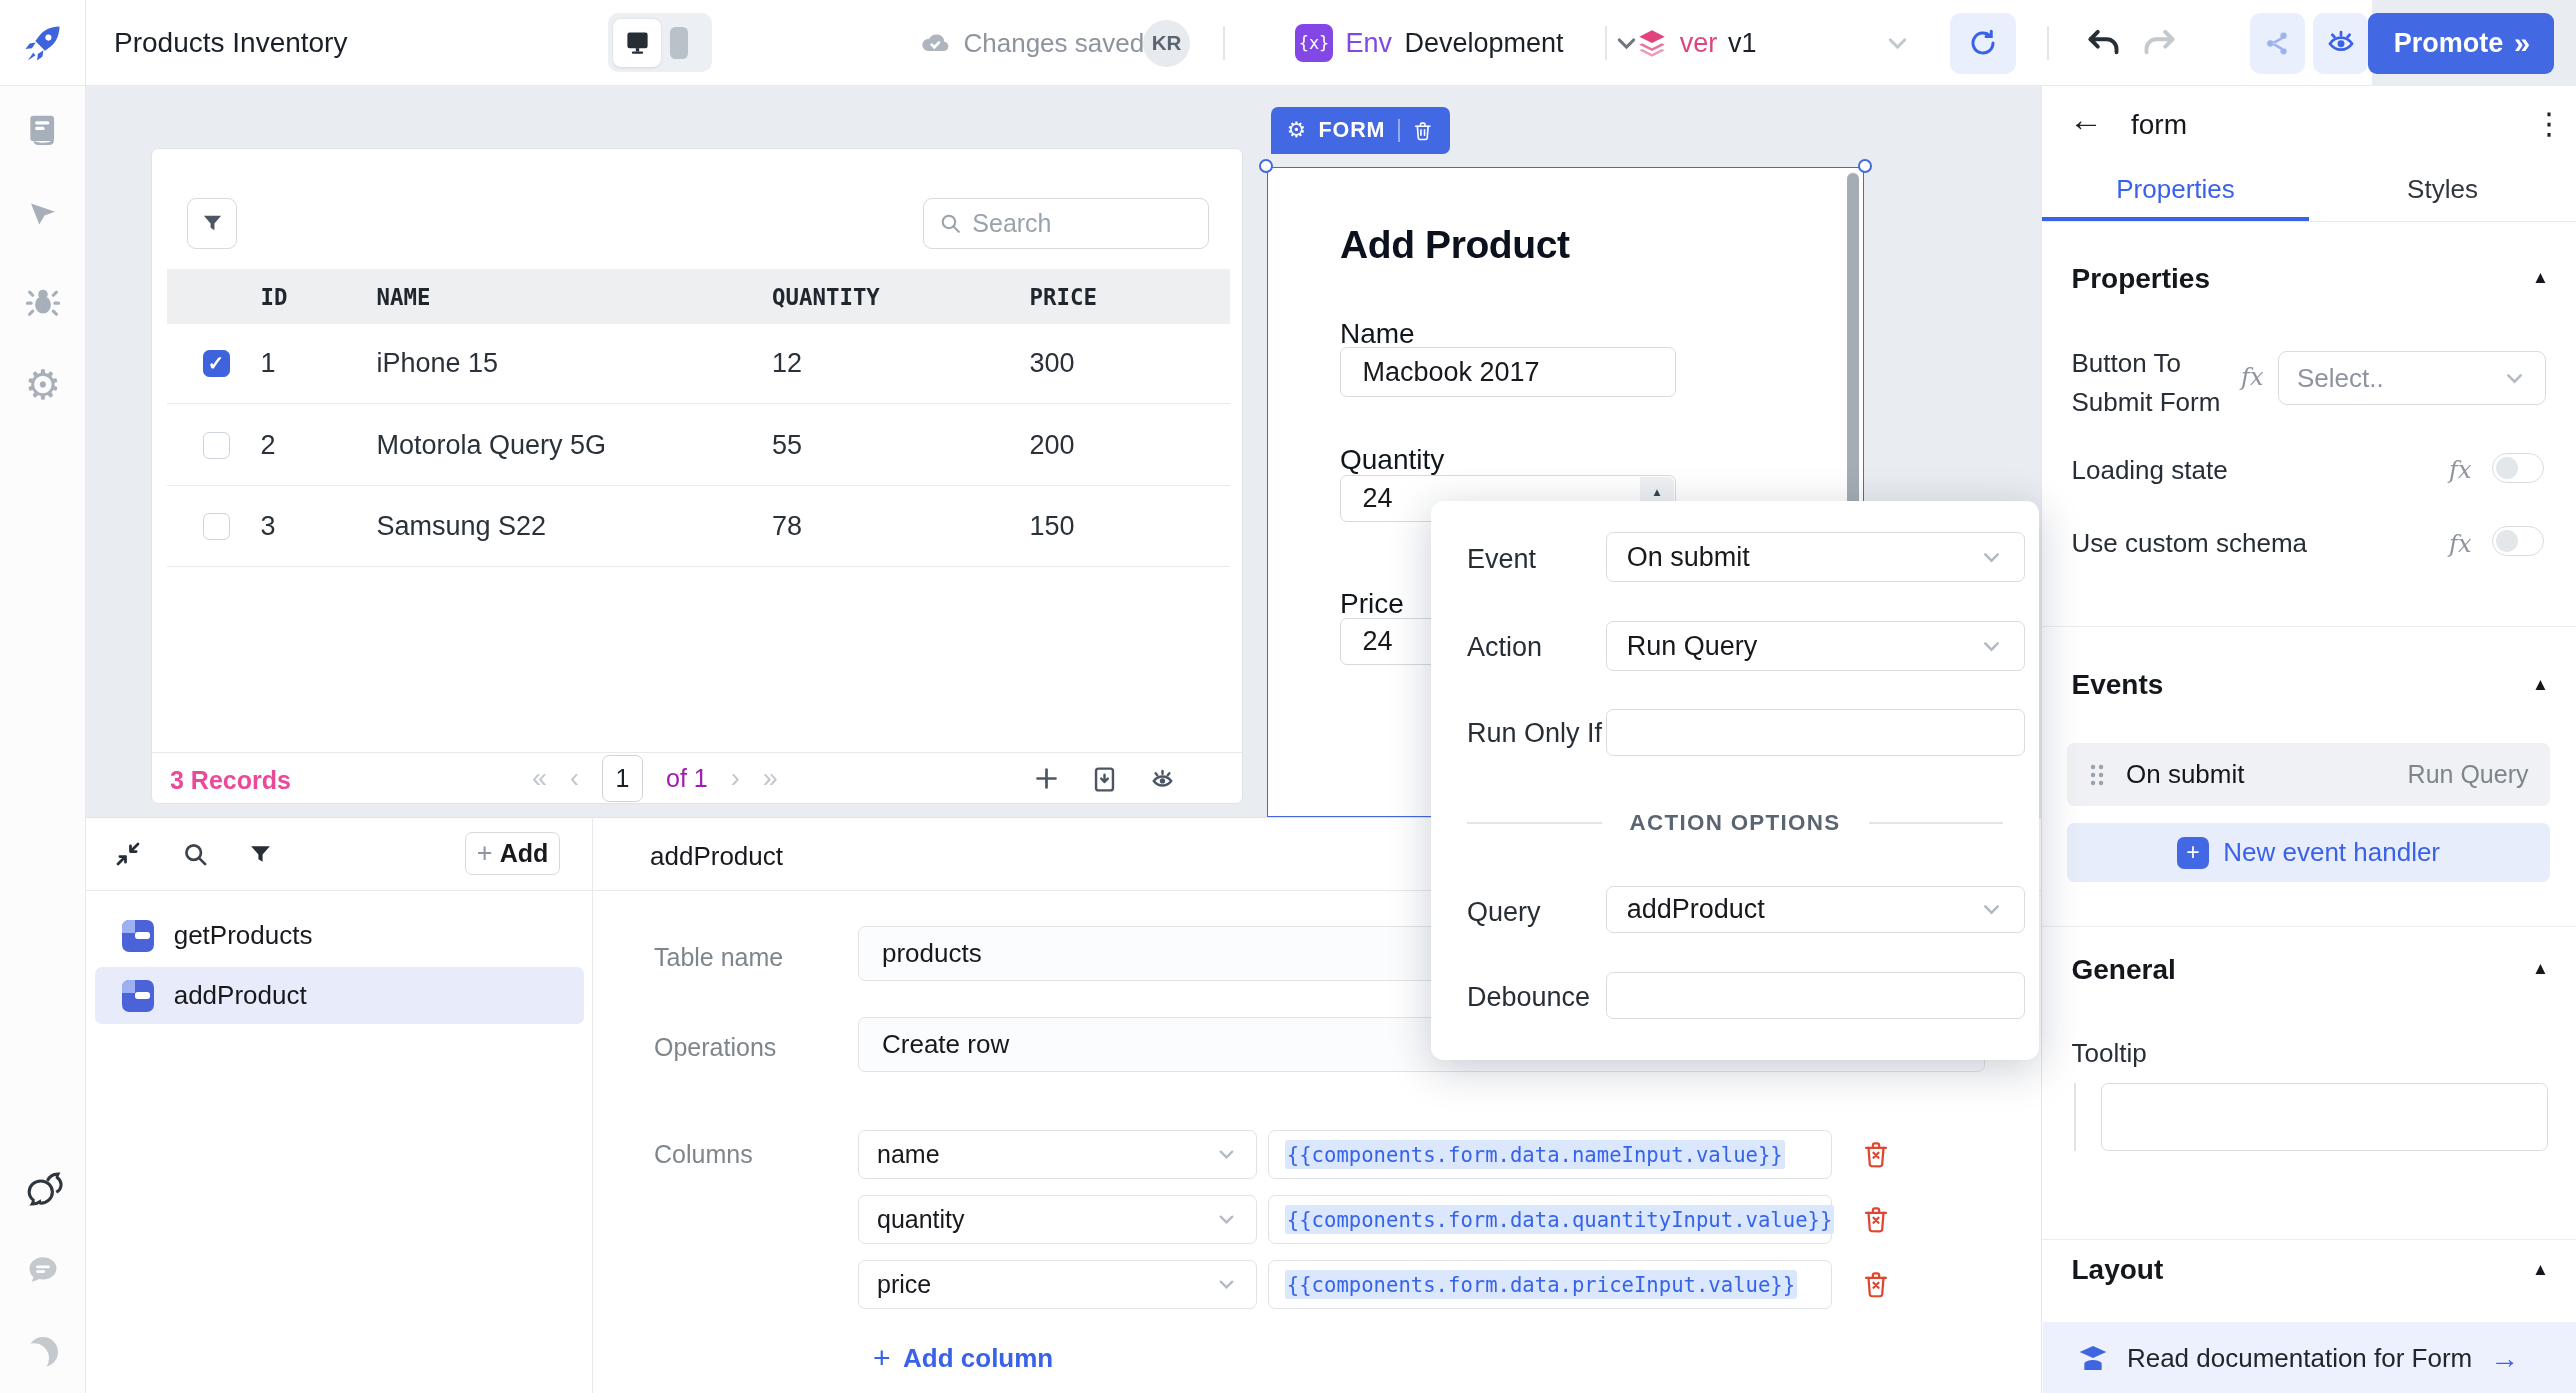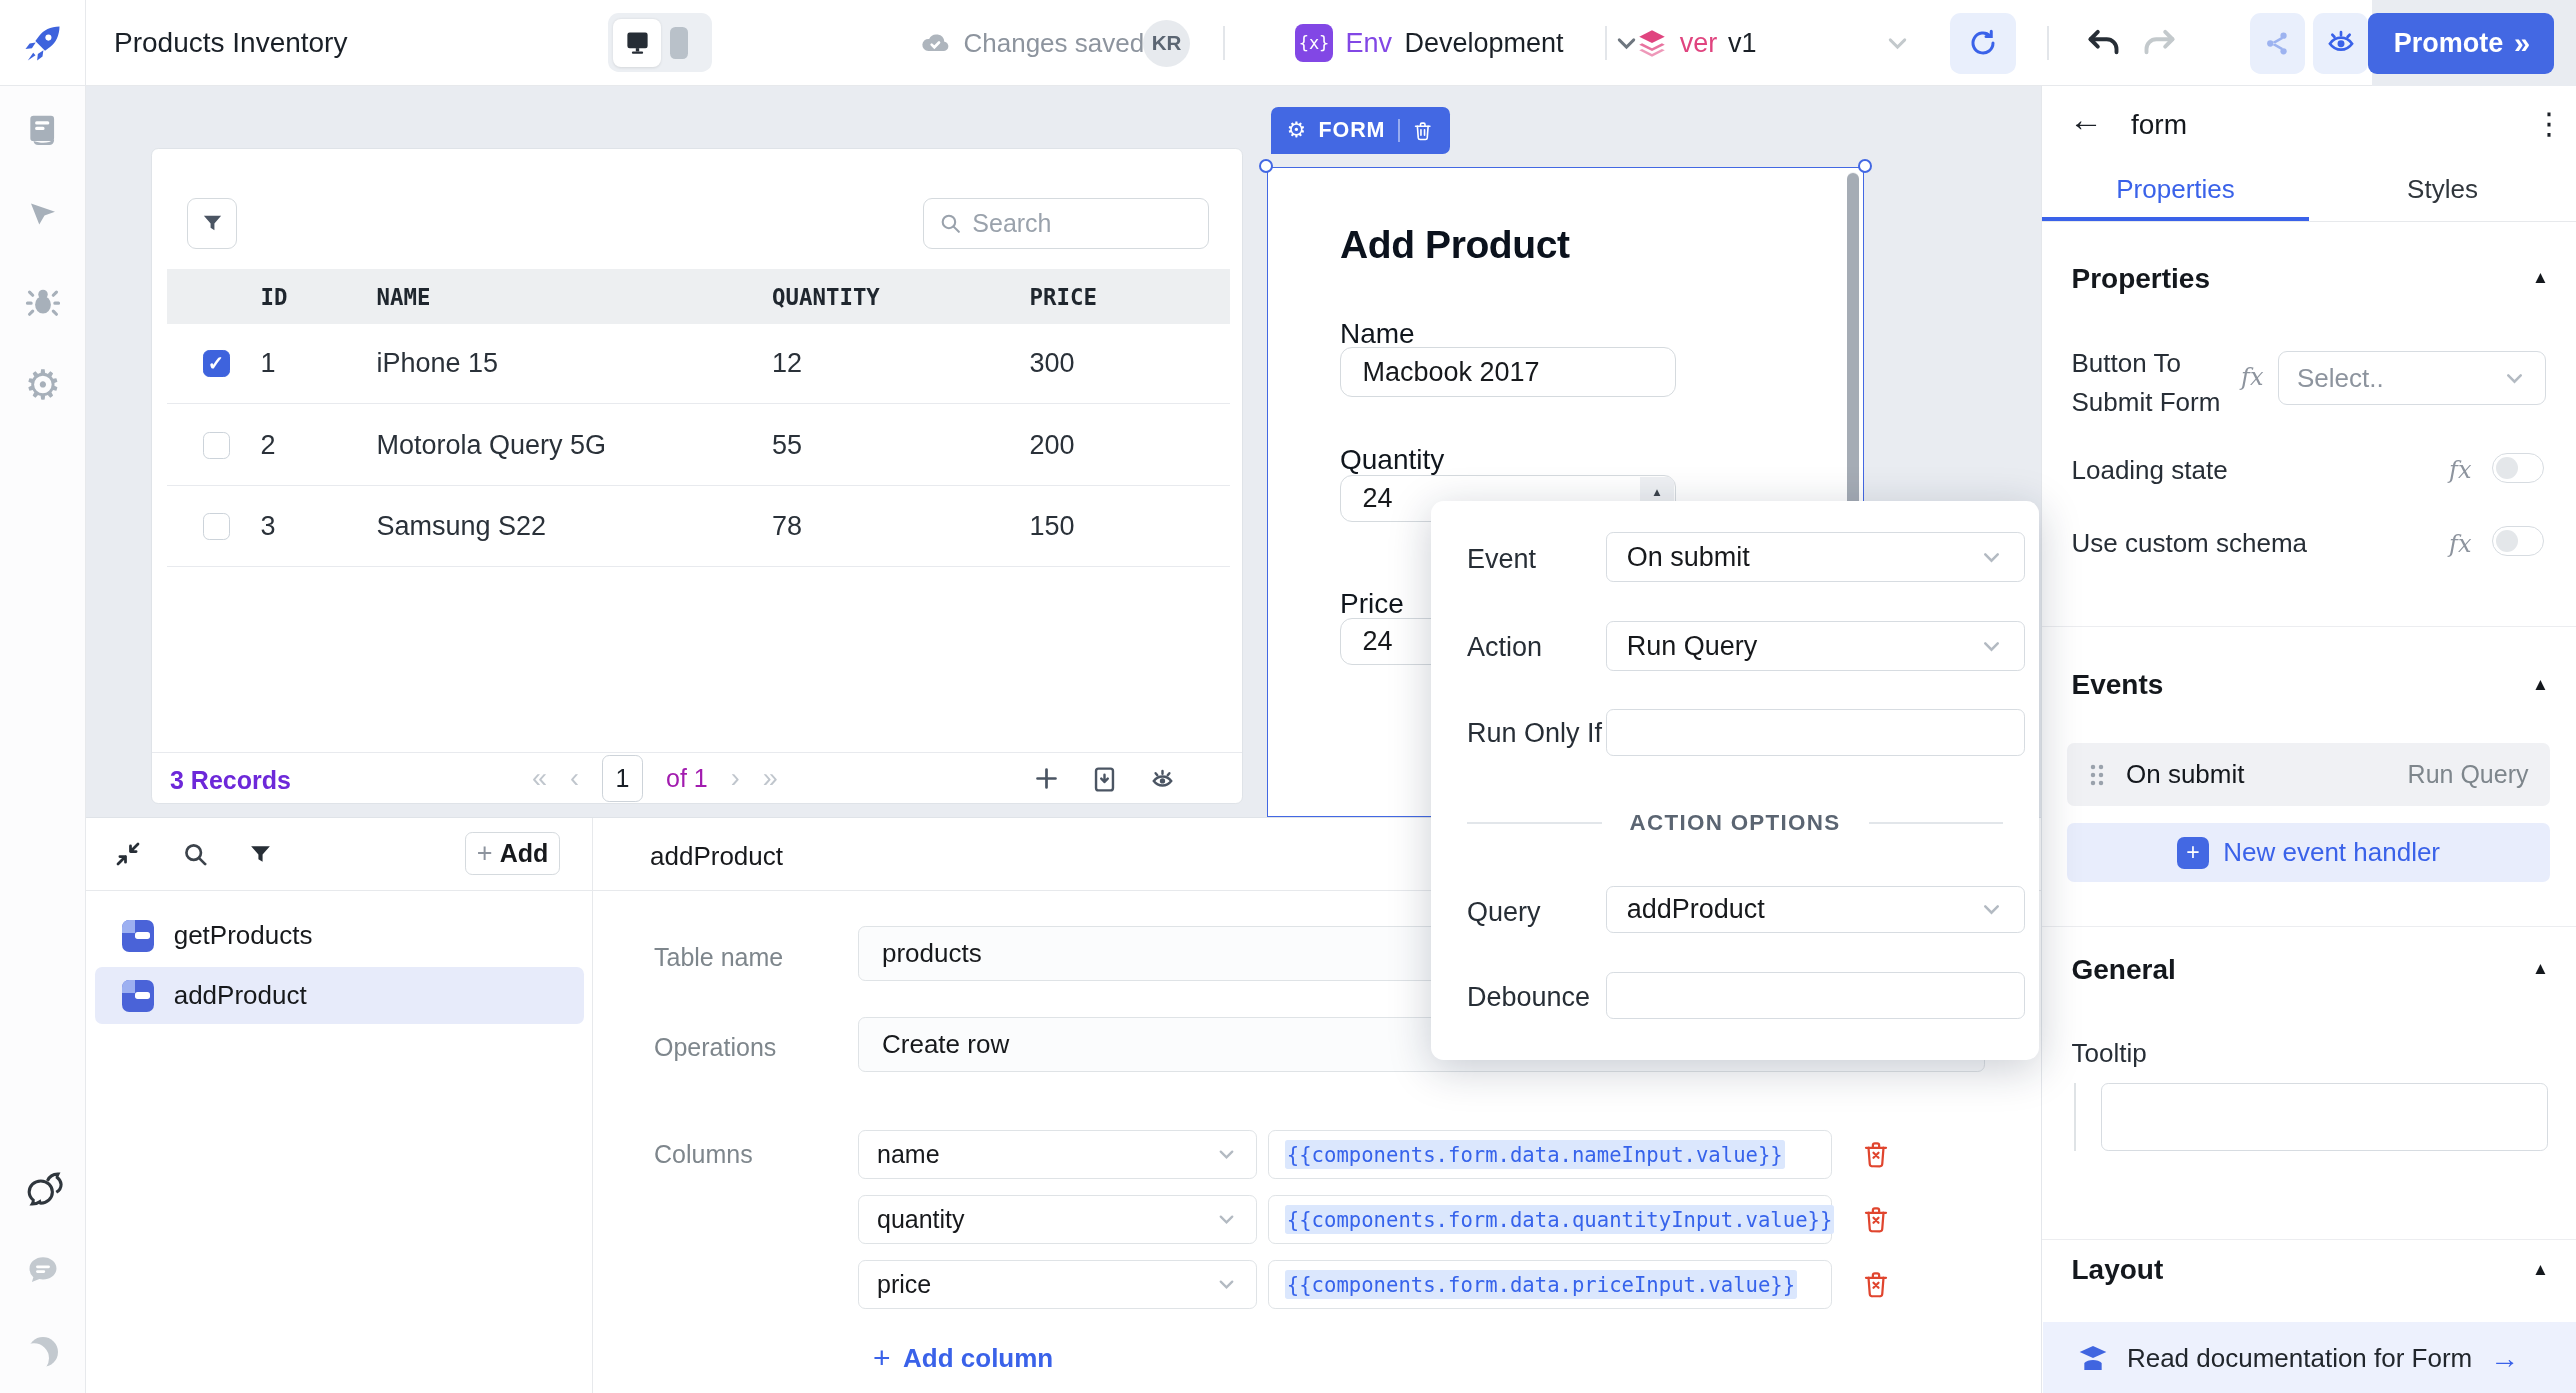--- a/index.html
+++ b/index.html
@@ -47,37 +47,37 @@
   .t-grid { display:grid; grid-template-columns:81px 116px 385px 268px 1fr; align-items:center; }
   .t-header { position:absolute; left:15px; top:120px; width:1063px; height:55px; background:#edeff1; font-family:"DejaVu Sans Mono",monospace; font-size:22.4px; font-weight:600; color:#1f262e; }
   .t-header > div { padding-left:12.5px; }
   .t-header .qty-h { padding-left:23px; }
   .t-row { position:absolute; left:15px; width:1063px; height:81px; font-size:27px; color:#2a3139; border-bottom:1.8px solid #e8eaee; }
   .t-row > div { padding-left:12.5px; }
   .t-row .qty-c { padding-left:23px; }
   .cbox { width:27px; height:27px; border-radius:6.3px; margin-left:23px; border:1.8px solid #ccd3da; background:#fff; display:flex; align-items:center; justify-content:center; }
   .cbox.checked { background:#3e63dd; border-color:#3e63dd; color:#fff; font-size:19.7px; font-weight:700; }
   .t-footer { position:absolute; left:0; top:603px; width:1090px; height:51px; border-top:1.8px solid #e8eaee; }
-  .records { position:absolute; left:18px; top:12.5px; font-size:25px; font-weight:600; color:#6d28d9; }
+  .records { position:absolute; left:18px; top:12.5px; font-size:25px; font-weight:600; color:#ec4899; }
   .pager { position:absolute; left:380px; top:0; height:51px; display:flex; align-items:center; gap:23px; }
   .pg-arrow { font-size:27px; color:#c0c6cd; }
   .pg-box { width:41px; height:47px; border:0.9px solid #cdd3d9; border-radius:7.2px; display:flex; align-items:center; justify-content:center; font-size:25px; color:#1a2027; }
   .pg-of { font-size:25px; color:#a21caf; }
   .f-ico { position:absolute; top:11.6px; }
 
   
   .form-widget { position:absolute; left:1181px; top:81px; width:597px; height:650px; background:#fff; border:1.8px solid #4368e3; z-index:10; }
   .form-pill { position:absolute; left:2.7px; top:-61px; height:47px; background:#4368e3; border-radius:7.2px 7.2px 7.2px 0; display:flex; align-items:center; gap:12.5px; padding:0 16px; color:#fff; }
   .pill-tag { font-size:21.5px; font-weight:700; letter-spacing:0.9px; }
   .pill-sep { width:1.8px; height:23px; background:rgba(255,255,255,.45); }
   .pill-gear { font-size:21.5px; line-height:1; }
   .handle { position:absolute; width:14.3px; height:14.3px; border-radius:50%; background:#fff; border:2.7px solid #4368e3; }
   .form-title { position:absolute; left:72px; top:55px; font-size:39px; font-weight:700; color:#0b121d; letter-spacing:-0.4px; }
   .f-label { position:absolute; left:72px; font-size:28px; color:#10161d; }
-  .f-field { position:absolute; left:72px; width:336px; border:0.9px solid #d5dade; border-radius:12px; background:#fff; }
+  .f-field { position:absolute; left:72px; width:336px; border:0.9px solid #d5dade; border-radius:7px; background:#fff; }
   .f-field input { border:none; outline:none; width:268px; height:100%; padding-left:21.5px; font-size:27px; font-family:inherit; color:#17191c; background:transparent; }
   .spin { position:absolute; right:0.9px; top:0.9px; bottom:0.9px; width:34px; background:#eef0f3; border-radius:0 6.3px 6.3px 0; display:flex; flex-direction:column; align-items:center; justify-content:center; gap:1.8px; font-size:11.6px; color:#3c434b; }
   .fscroll { position:absolute; right:3.6px; top:3.6px; width:12.5px; height:640px; background:#f1f2f4; border-radius:6.3px; }
   .fthumb { position:absolute; right:3.6px; top:4.5px; width:12.5px; height:349px; background:#a5acb5; border-radius:6.3px; }
 
   
   .query-panel { position:absolute; left:86px; top:817px; width:1955px; height:577px; background:#fff; border-top:0.9px solid #dfe3e8; z-index:20; }
   .qp-hdiv { position:absolute; left:0; top:72px; width:1955px; height:0.9px; background:#e7e9ec; }
   .qp-left { position:absolute; left:0; top:0; width:507px; height:577px; border-right:0.9px solid #e7e9ec; }
   .qp-tools { position:absolute; left:27px; top:0; height:72px; display:flex; align-items:center; gap:38px; }

